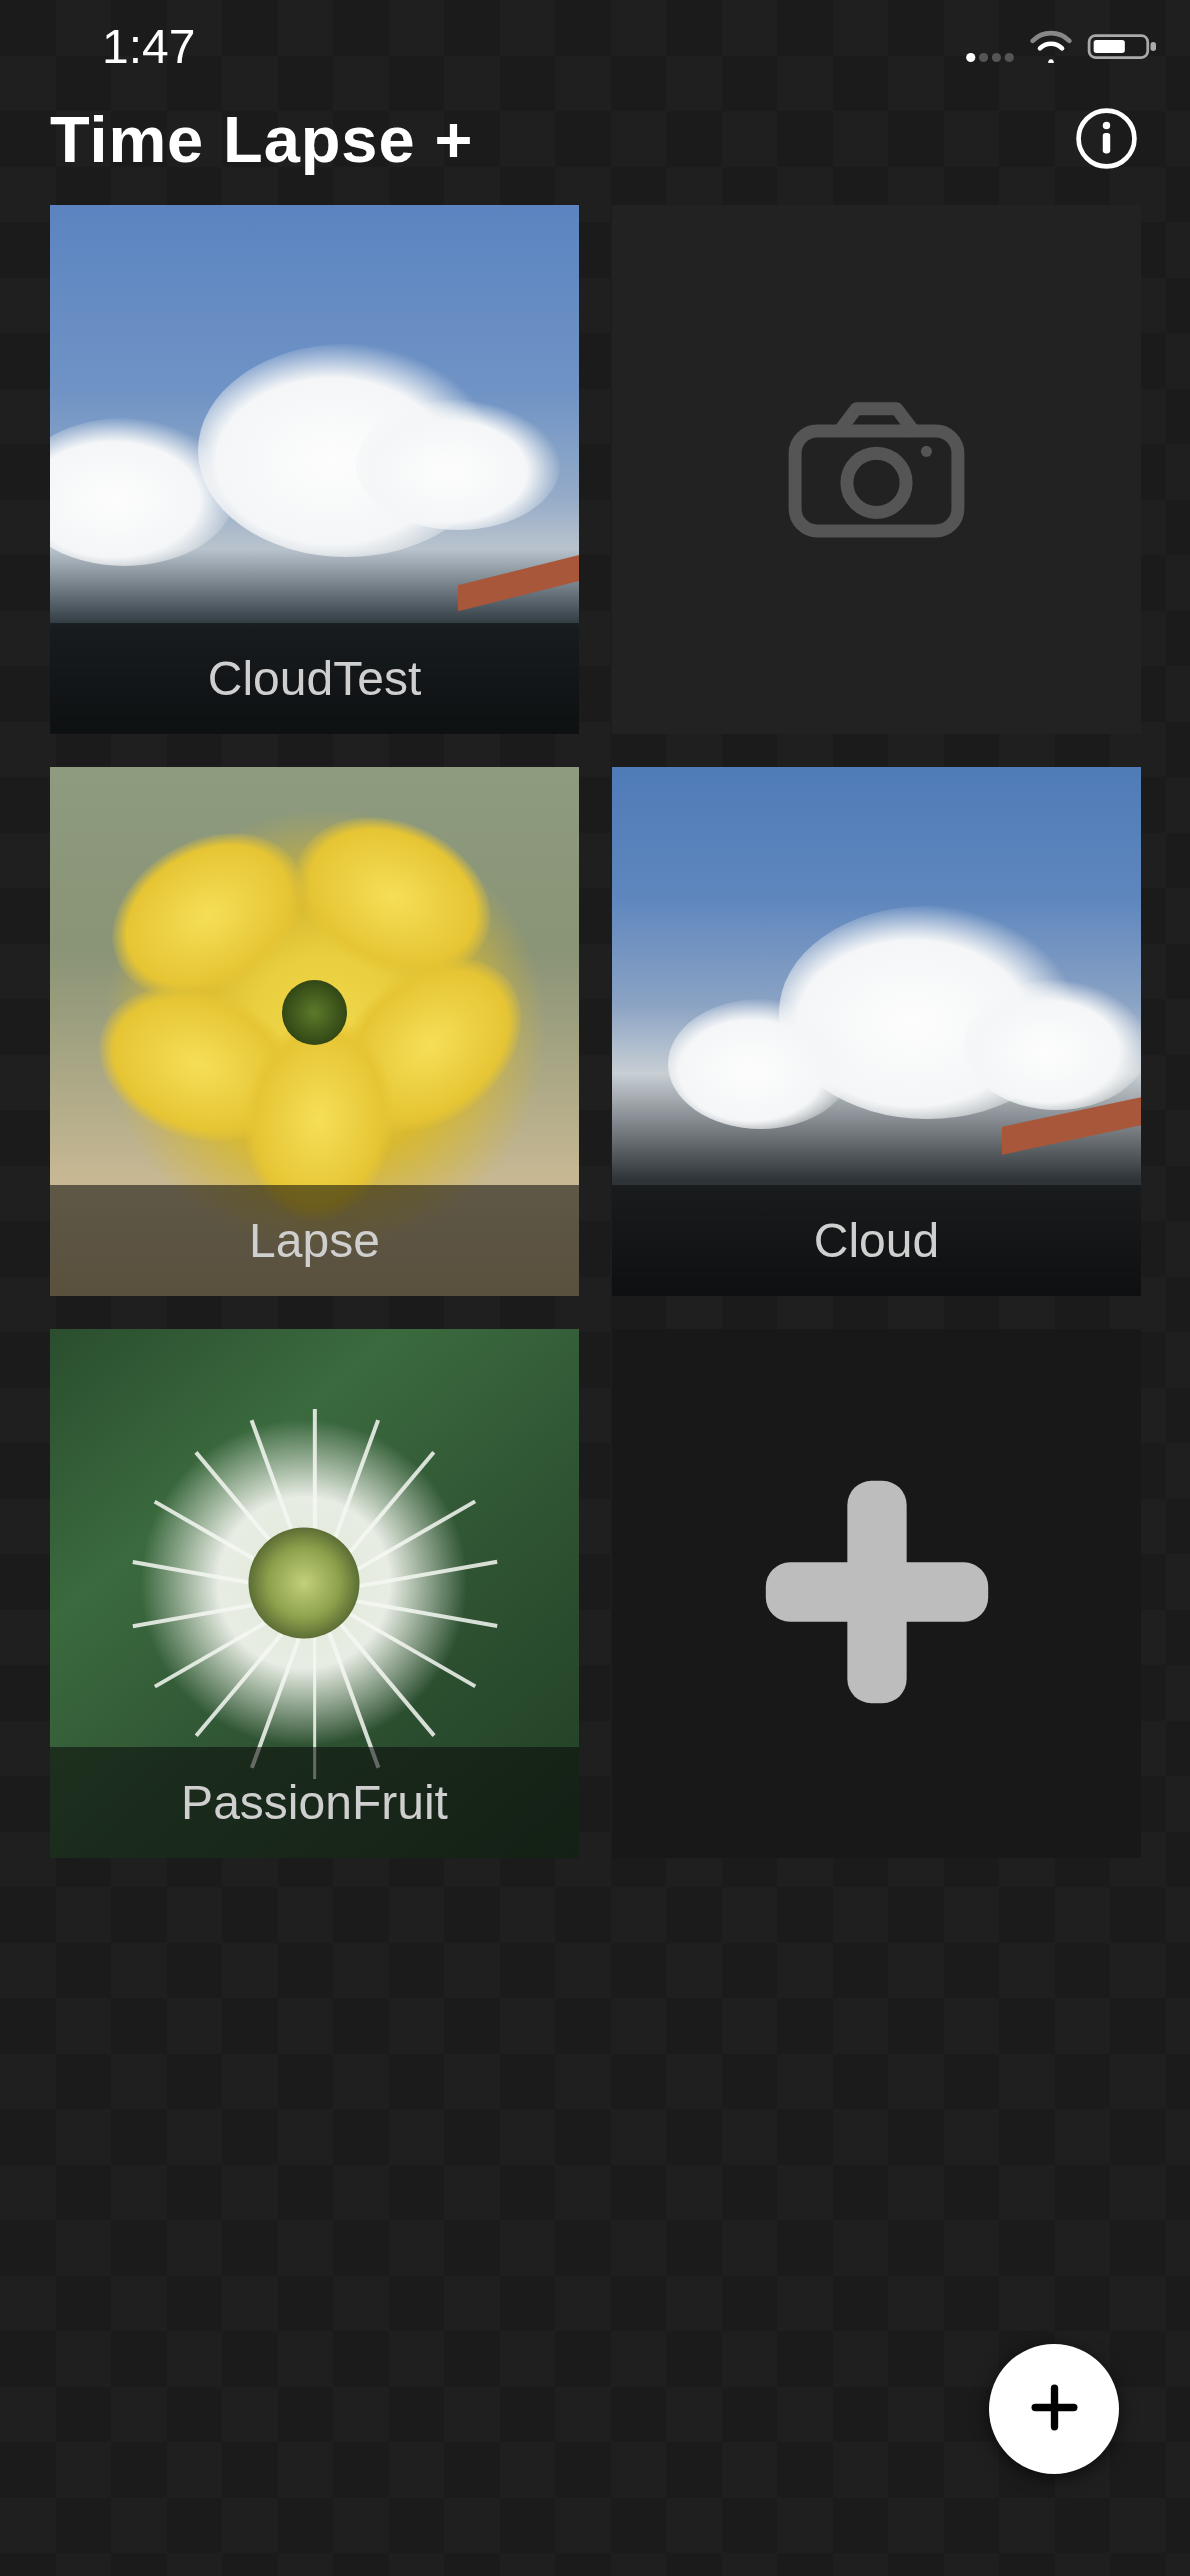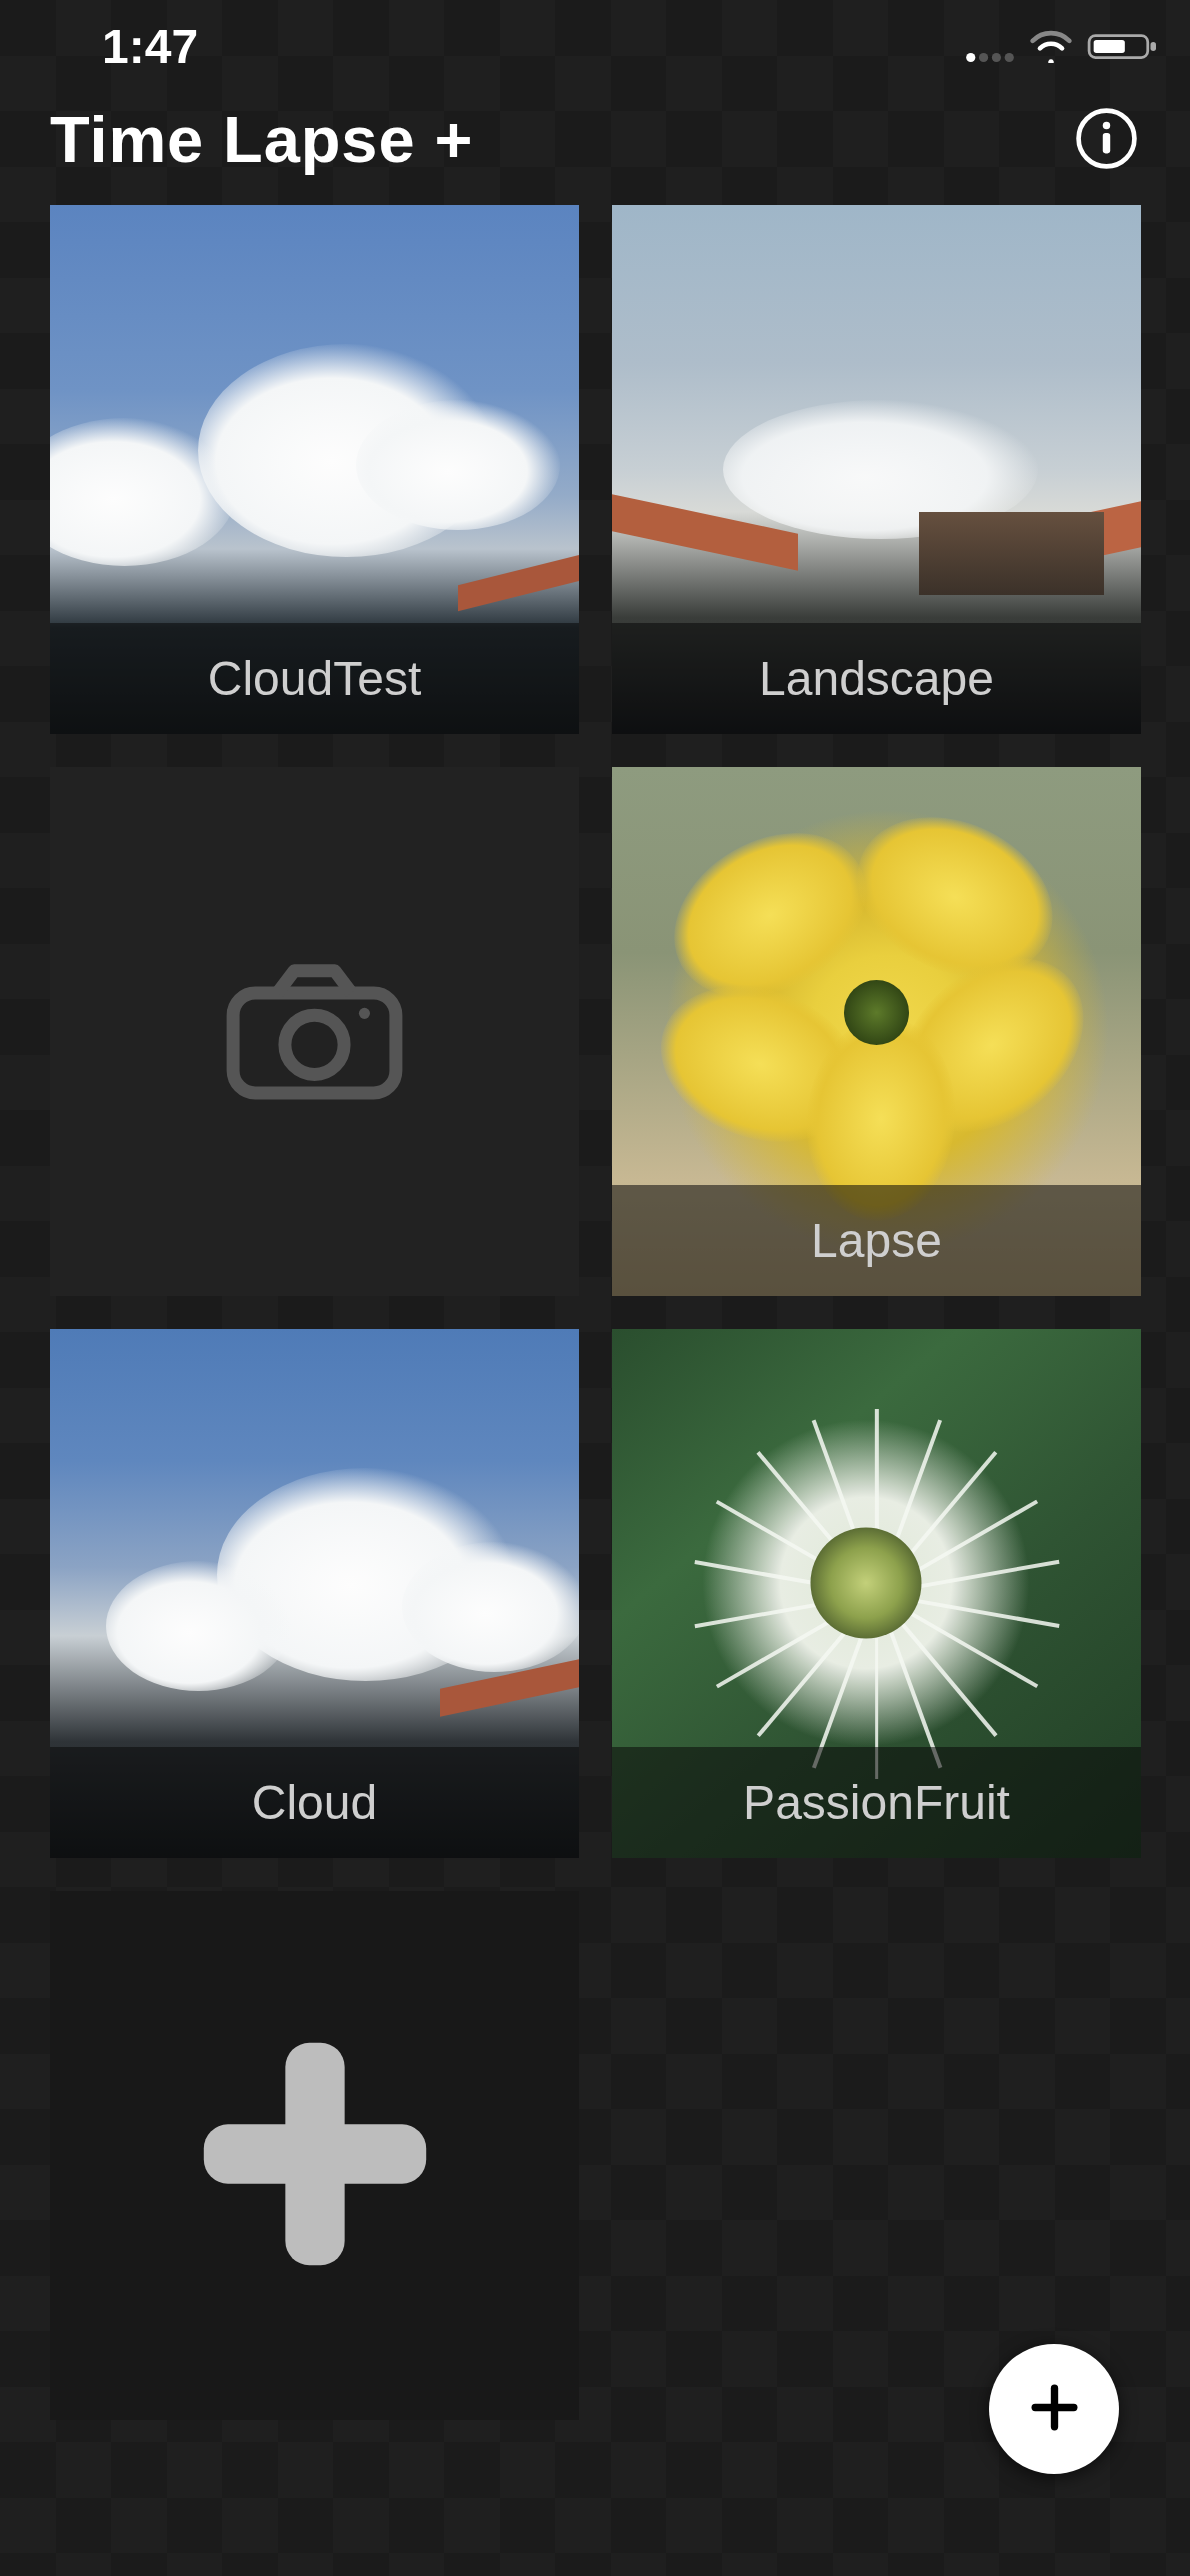--- a/index.html
+++ b/index.html
@@ -29,21 +29,21 @@
 
   .status-bar {
     position: relative;
     z-index: 2;
     height: 93px;
     display: flex;
     align-items: center;
     justify-content: space-between;
     padding: 0 32px 0 102px;
     font-size: 48px;
-    font-weight: 700;
+    font-weight: 400;
   }
   .status-right { display: flex; align-items: center; gap: 13px; }
 
   .header {
     position: relative;
     z-index: 2;
     display: flex;
     align-items: center;
     justify-content: space-between;
     padding: 9.3px 50px 28px 50px;
@@ -241,31 +241,20 @@
       <div class="cloud-blob" style="left:148px; top:139px; width:297px; height:213px;"></div>
       <div class="cloud-blob" style="left:-37px; top:213px; width:223px; height:148px;"></div>
       <div class="cloud-blob" style="left:306px; top:195px; width:204px; height:130px;"></div>
       <div class="roof" style="right:-9.3px; bottom:139px; width:130px; height:26px; transform:skewY(-14deg);"></div>
     </div>
     <div class="tile-label-strip">
       <span>CloudTest</span>
     </div>
   </div>
 
-  <div class="tile">
-    <div class="thumb-landscape">
-      <div class="cloud-blob" style="left:111px; top:195px; width:315px; height:139px; opacity:.9;"></div>
-      <div class="roof" style="left:-18.5px; bottom:185px; width:204px; height:37px; transform:skewY(12deg); background:#b35f3e;"></div>
-      <div class="roof" style="right:-28px; bottom:167px; width:241px; height:46px; transform:skewY(-12deg); background:#bb6443;"></div>
-      <div style="position:absolute; right:37px; bottom:139px; width:185px; height:83px; background:linear-gradient(#66503f,#3b3129);"></div>
-    </div>
-    <div class="tile-label-strip">
-      <span>Landscape</span>
-    </div>
-  </div>
 
   <div class="tile">
     <div class="thumb-dark"></div>
     <div class="camera-icon">
       <svg viewBox="0 0 200 160">
         <rect x="12" y="40" width="176" height="108" rx="24" stroke="#555" stroke-width="14" fill="none"></rect>
         <path d="M60 40 L78 16 L122 16 L140 40" stroke="#555" stroke-width="14" fill="none" stroke-linejoin="round"></path>
         <circle cx="100" cy="96" r="32" stroke="#555" stroke-width="14" fill="none"></circle>
         <circle cx="154" cy="62" r="6" fill="#555"></circle>
       </svg>

